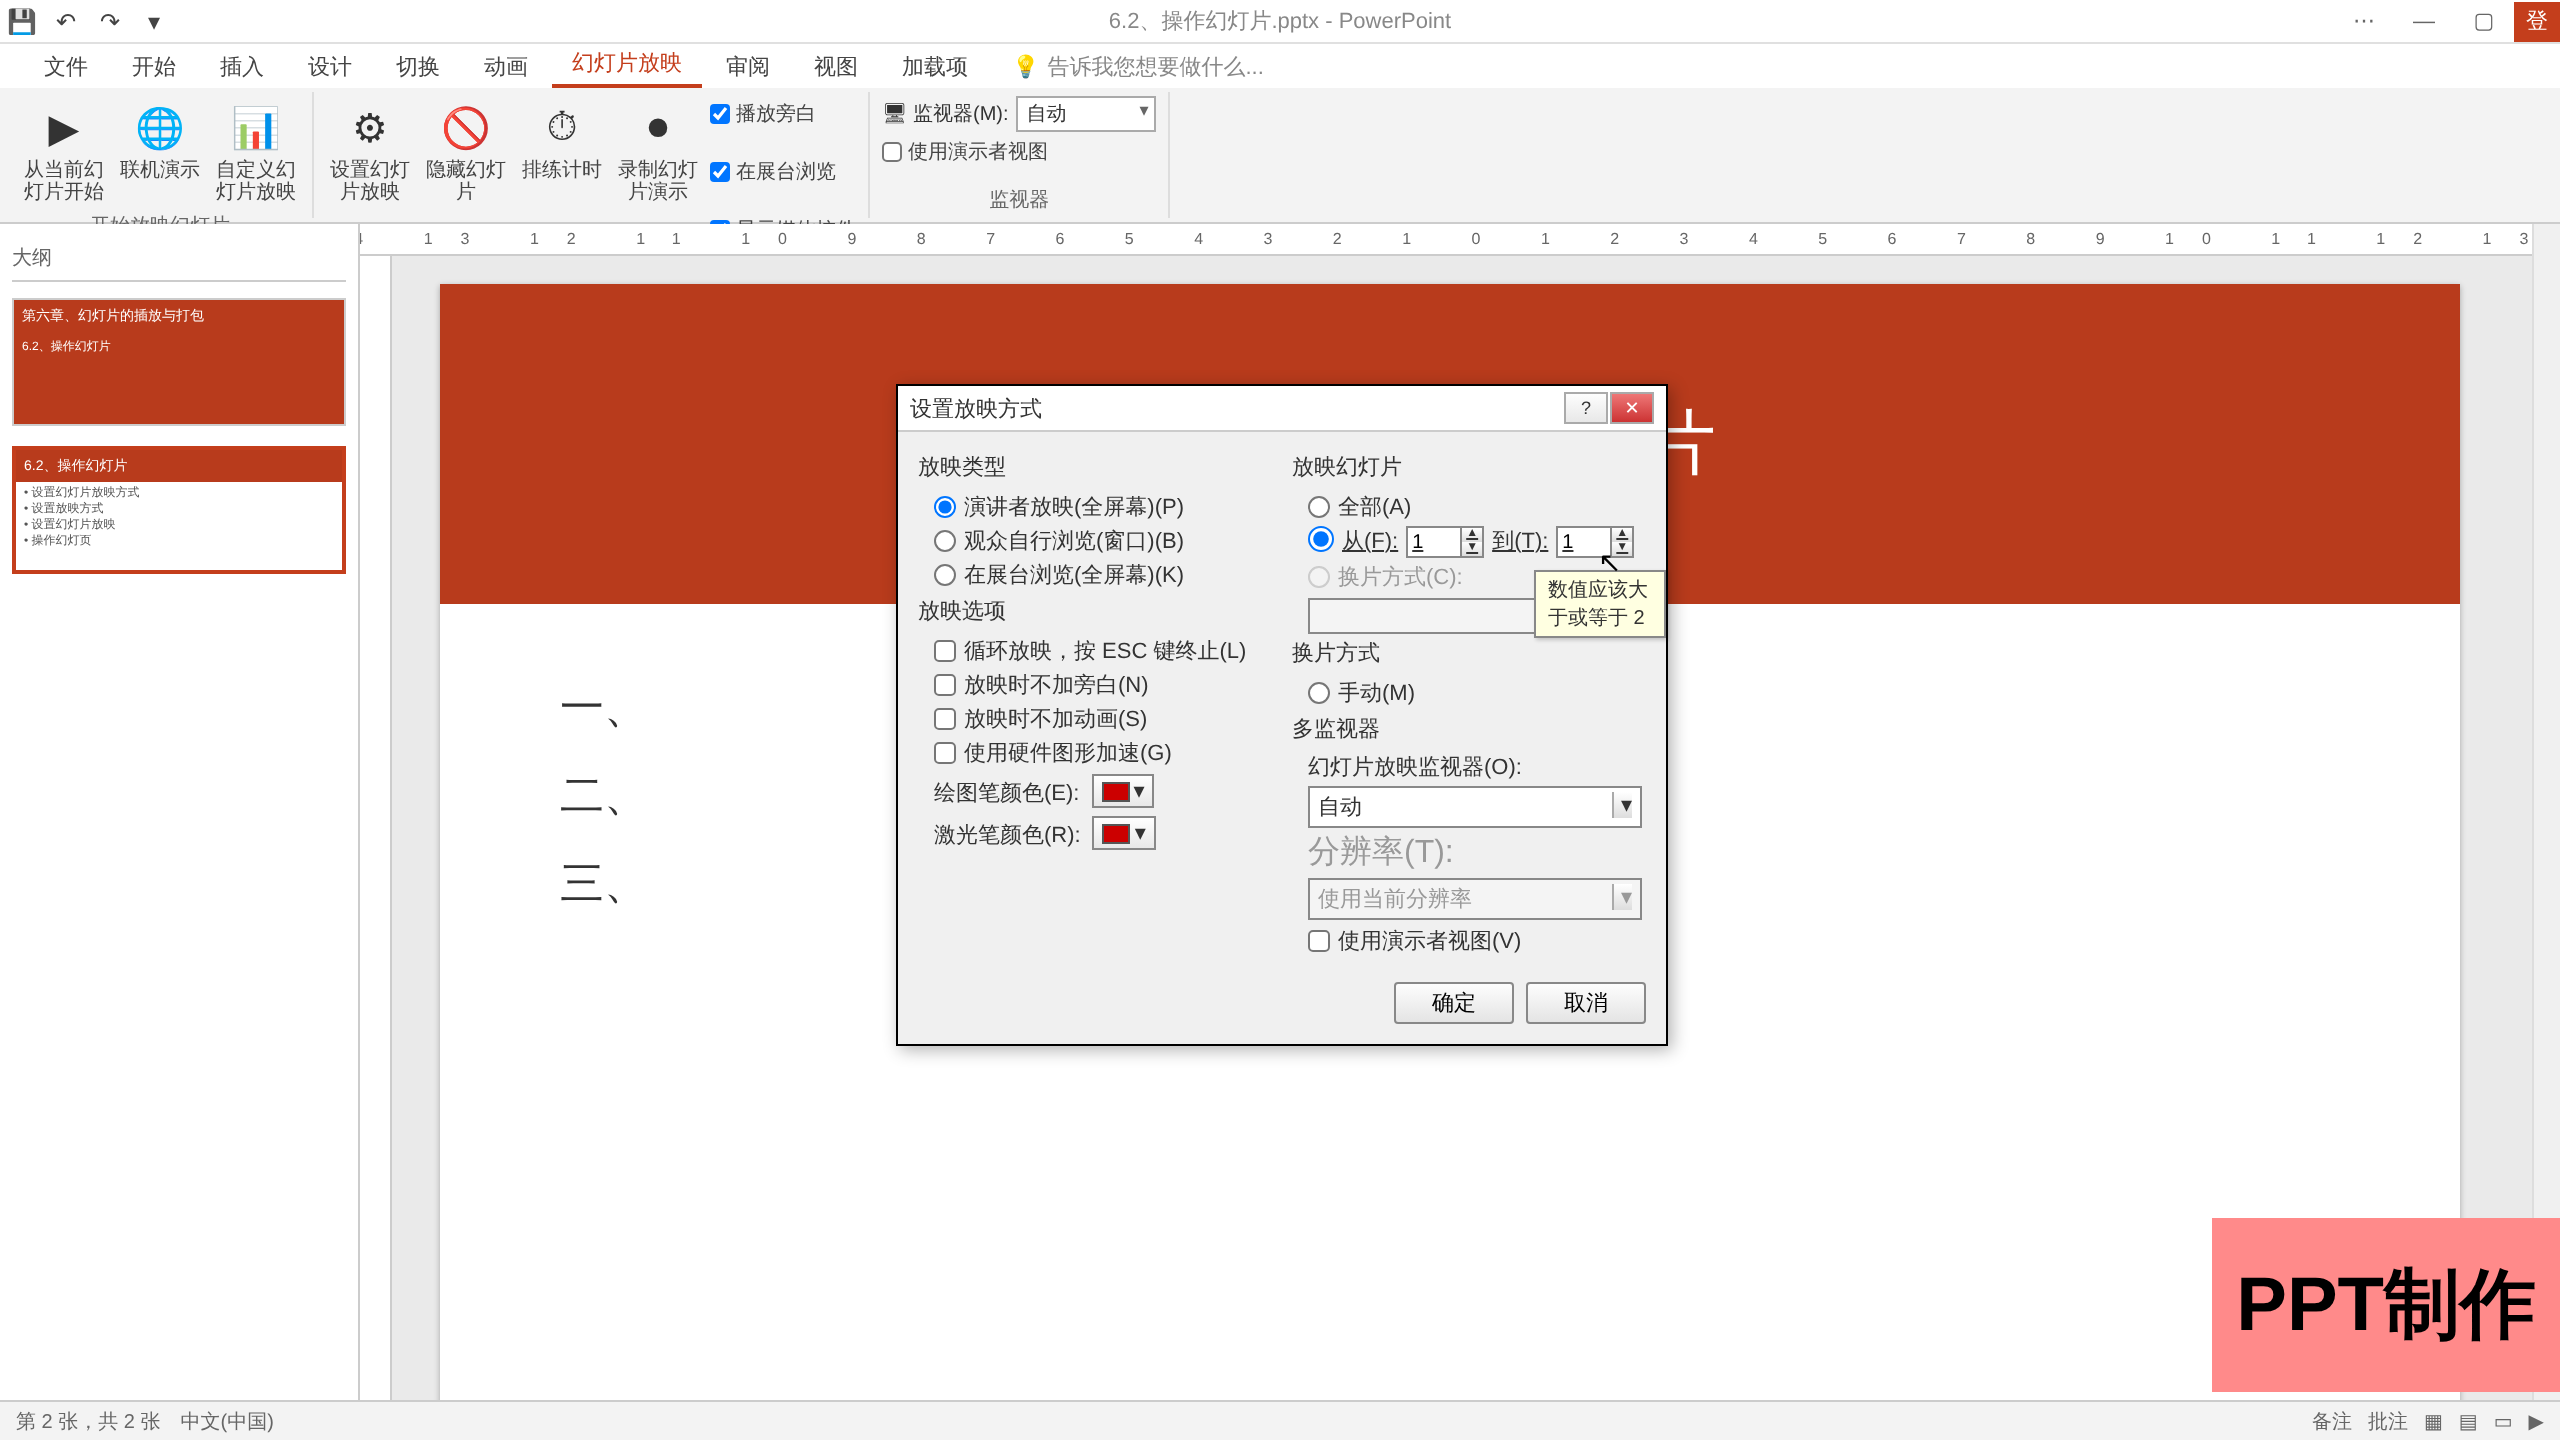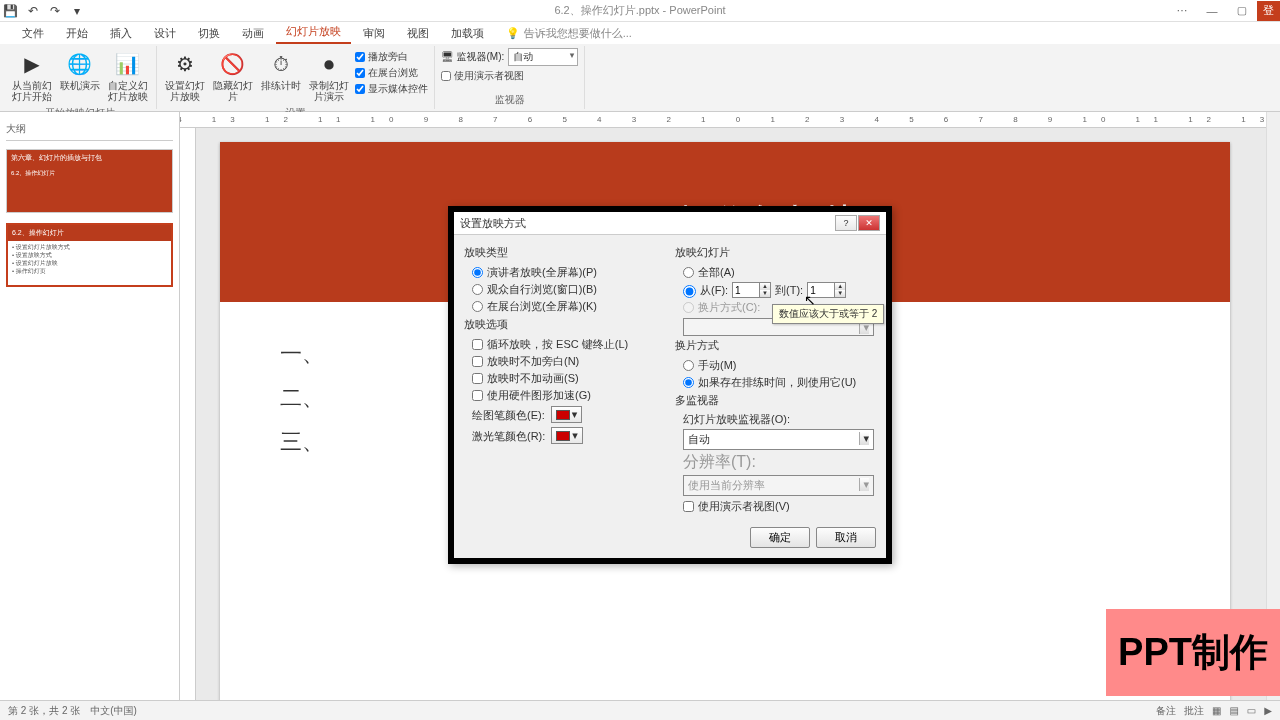--- a/index.html
+++ b/index.html
@@ -22,21 +22,21 @@
 .rtab-tell { color: #888; display: flex; align-items: center; gap: 4px; }
 
 
 .ribbon { height: 68px; background: #f3f3f3; border-bottom: 1px solid #ccc; display: flex; padding: 2px 4px; }
 .rgroup { display: flex; flex-direction: column; align-items: center; padding: 2px 6px; border-right: 1px solid #ddd; }
 .rgroup-items { display: flex; gap: 4px; flex: 1; align-items: flex-start; }
 .rgroup-label { font-size: 10px; color: #666; margin-top: 2px; }
 .rbtn { display: flex; flex-direction: column; align-items: center; gap: 2px; padding: 2px; width: 44px; }
 .rbtn-icon { width: 28px; height: 28px; display: flex; align-items: center; justify-content: center; font-size: 20px; }
 .rbtn-label { font-size: 10px; text-align: center; line-height: 11px; color: #444; }
-.rcheck-col { display: flex; flex-direction: column; gap: 2px; padding-top: 2px; }
+.rcheck-col { display: flex; flex-direction: column; gap: 15px; padding-top: 2px; }
 .rcheck { display: flex; align-items: center; gap: 3px; font-size: 10px; color: #444; }
 .rcheck input { width: 10px; height: 10px; }
 .rcombo-row { display: flex; align-items: center; gap: 4px; font-size: 10px; }
 .rcombo { border: 1px solid #aaa; background: #fff; padding: 1px 16px 1px 4px; font-size: 10px; min-width: 70px; position: relative; }
 .rcombo::after { content: "▾"; position: absolute; right: 3px; top: 1px; color: #666; font-size: 9px; }
 
 
 .main { display: flex; height: calc(100% - 22px - 22px - 68px - 20px); }
 .thumbs { width: 180px; background: #fff; border-right: 1px solid #ccc; padding: 6px; overflow: hidden; }
 .outline-tab { font-size: 10px; color: #666; padding: 4px 0; border-bottom: 1px solid #ccc; margin-bottom: 8px; }
@@ -47,32 +47,32 @@
 
 
 .editor { flex: 1; background: #eaeaea; position: relative; overflow: hidden; }
 .ruler-h { height: 16px; background: #fff; border-bottom: 1px solid #ccc; display: flex; align-items: center; justify-content: center; font-size: 8px; color: #666; letter-spacing: 14px; padding-left: 30px; white-space: nowrap; overflow: hidden; }
 .ruler-v { position: absolute; left: 0; top: 16px; bottom: 0; width: 16px; background: #fff; border-right: 1px solid #ccc; }
 .slide-canvas { position: absolute; left: 40px; top: 30px; width: 1010px; height: 560px; background: #fff; box-shadow: 0 1px 3px rgba(0,0,0,.3); }
 .slide-header { background: #b83b1c; color: #fff; height: 160px; display: flex; align-items: center; justify-content: center; font-size: 36px; }
 .slide-body { padding: 30px 60px; font-size: 22px; color: #333; line-height: 44px; }
 
 
-.dialog { position: absolute; left: 448px; top: 206px; width: 444px; background: #f0f0f0; border: 6px solid #000000; box-shadow: 2px 2px 8px rgba(0,0,0,.3); font-size: 11px; }
+.dialog { position: absolute; left: 448px; top: 192px; width: 386px; background: #f0f0f0; border: 1px solid #000000; box-shadow: 2px 2px 8px rgba(0,0,0,.3); font-size: 11px; }
 .dlg-title { background: #fff; border-bottom: 1px solid #ccc; padding: 3px 6px; display: flex; justify-content: space-between; align-items: center; font-size: 11px; }
 .dlg-titlebtns { display: flex; gap: 1px; }
 .dlg-tbtn { width: 22px; height: 16px; border: 1px solid #aaa; background: linear-gradient(#fdfdfd,#e8e8e8); display: flex; align-items: center; justify-content: center; font-size: 9px; }
 .dlg-tbtn.close { background: linear-gradient(#e77,#c33); color: #fff; }
 .dlg-body { display: flex; padding: 8px 10px 6px; gap: 10px; }
 .dlg-col { flex: 1; }
 .dlg-section-title { font-size: 11px; color: #333; margin-bottom: 4px; margin-top: 2px; }
 .dlg-radio, .dlg-check { display: flex; align-items: center; gap: 4px; font-size: 11px; padding: 1px 0 1px 8px; color: #333; }
 .dlg-radio input, .dlg-check input { width: 11px; height: 11px; }
 .dlg-radio.disabled, .dlg-check.disabled { color: #999; }
-.dlg-spin-row { display: flex; align-items: flex-end; gap: 4px; padding: 1px 0 1px 8px; }
+.dlg-spin-row { display: flex; align-items: flex-start; gap: 4px; padding: 1px 0 1px 8px; text-decoration: underline; }
 .dlg-spin { display: flex; align-items: stretch; }
 .dlg-spin input { width: 28px; border: 1px solid #888; padding: 1px 2px; font-size: 10px; }
 .dlg-spin-btns { display: flex; flex-direction: column; border: 1px solid #888; border-left: none; }
 .dlg-spin-btns span { font-size: 6px; line-height: 7px; padding: 0 2px; background: linear-gradient(#fff,#ddd); }
 .dlg-dropdown { border: 1px solid #888; background: #fff; padding: 2px 18px 2px 4px; font-size: 11px; position: relative; margin: 2px 0 2px 8px; width: calc(100% - 10px); }
 .dlg-dropdown::after { content: "▾"; position: absolute; right: 4px; top: 2px; background: linear-gradient(#fff,#ddd); border-left: 1px solid #aaa; padding-left: 3px; }
 .dlg-dropdown.disabled { color: #999; background: #f4f4f4; }
 .dlg-color { display: flex; align-items: flex-end; gap: 6px; padding: 2px 0 2px 8px; }
 .dlg-color-btn { border: 1px solid #888; background: linear-gradient(#fff,#e8e8e8); padding: 1px 4px; display: flex; align-items: center; gap: 2px; }
 .dlg-color-swatch { width: 14px; height: 10px; border: 1px solid #555; }
@@ -313,24 +313,20 @@
       <label class="dlg-radio disabled">
           <input type="radio" name="ss" disabled="" style="">
           <span>换片方式(C):</span>
         </label>
       <div class="dlg-dropdown disabled">&nbsp;</div>
       <div class="dlg-section-title">换片方式</div>
       <label class="dlg-radio">
           <input type="radio" name="adv" style="">
           <span>手动(M)</span>
         </label>
-      <label class="dlg-radio">
-          <input type="radio" name="adv" checked="" style="">
-          <span>如果存在排练时间，则使用它(U)</span>
-        </label>
       <div class="dlg-section-title">多监视器</div>
       <div style="padding-left:8px;font-size:11px">幻灯片放映监视器(O):</div>
       <div class="dlg-dropdown">自动</div>
       <div style="padding-left:8px;font-size:16px;color:#999">分辨率(T):</div>
       <div class="dlg-dropdown disabled">使用当前分辨率</div>
       <label class="dlg-check">
           <input type="checkbox" style="">
           <span>使用演示者视图(V)</span>
         </label>
     </div>

